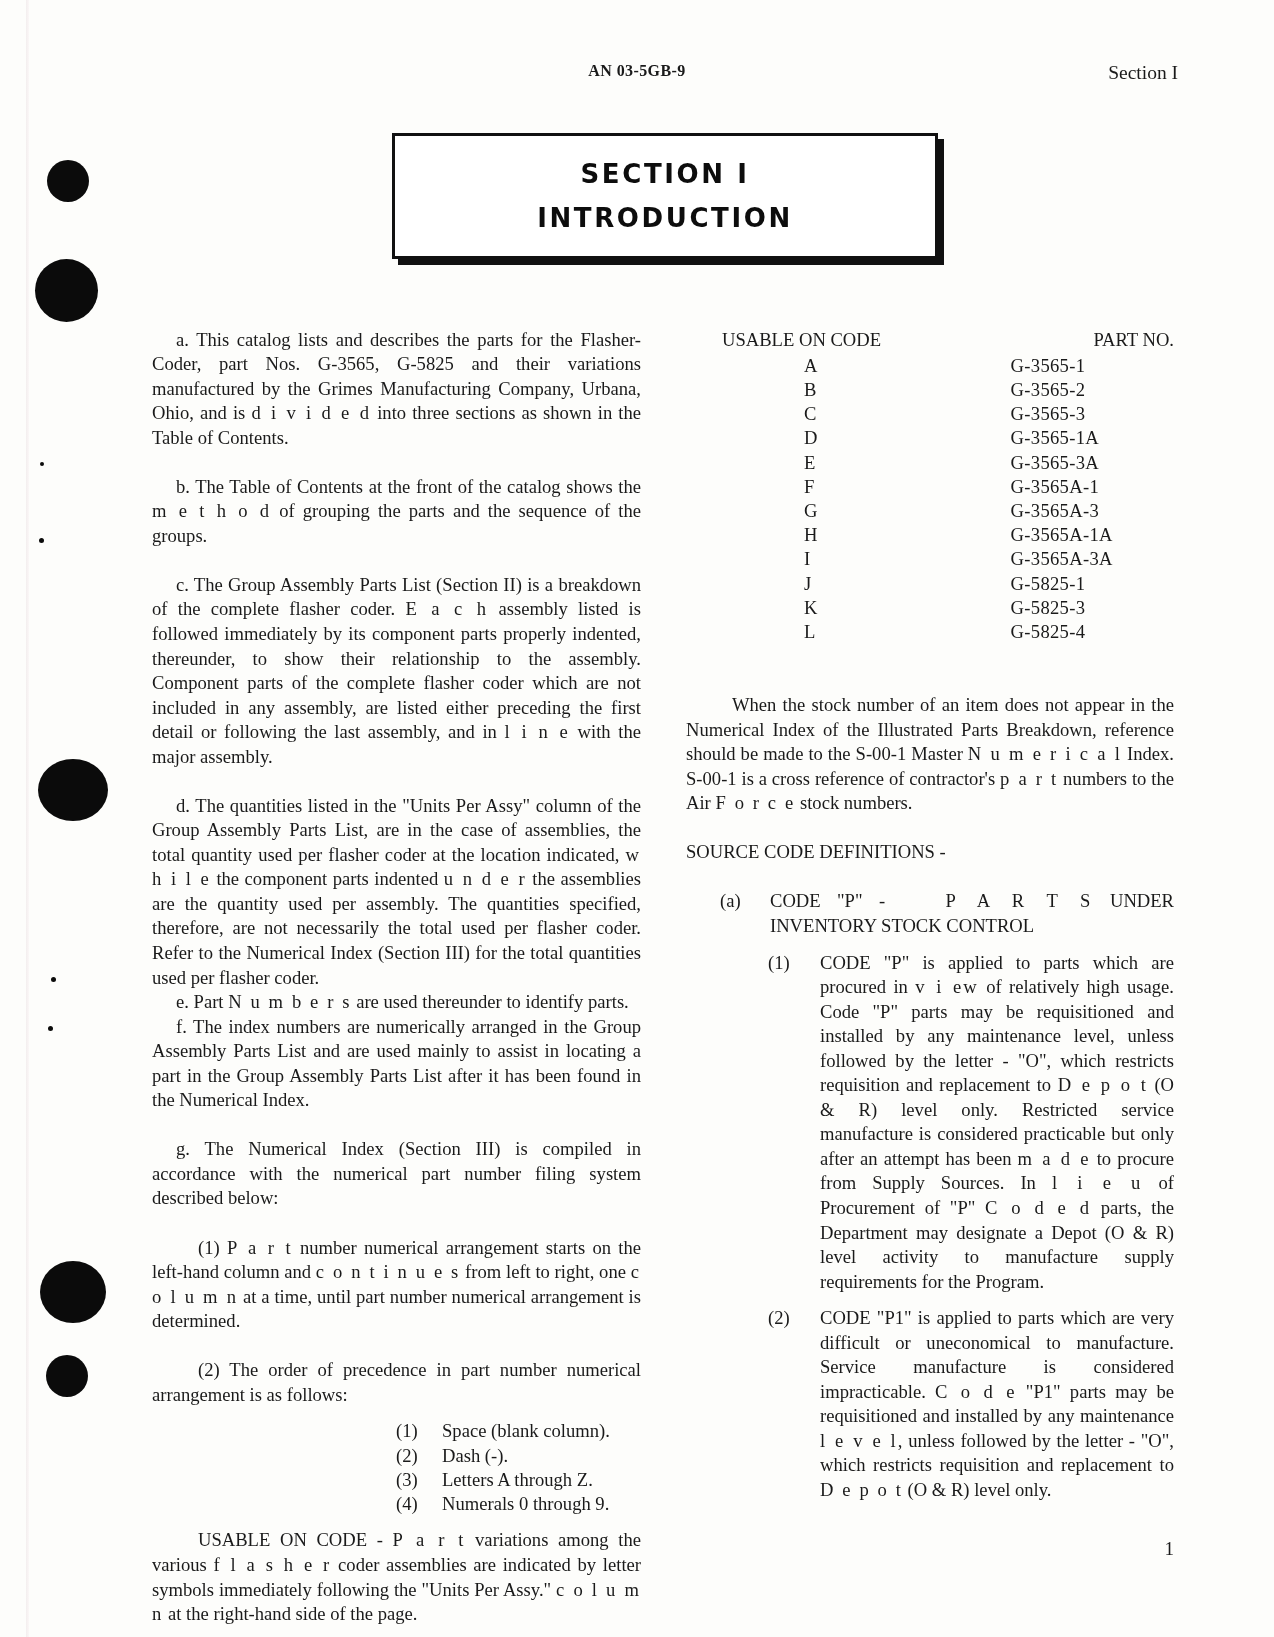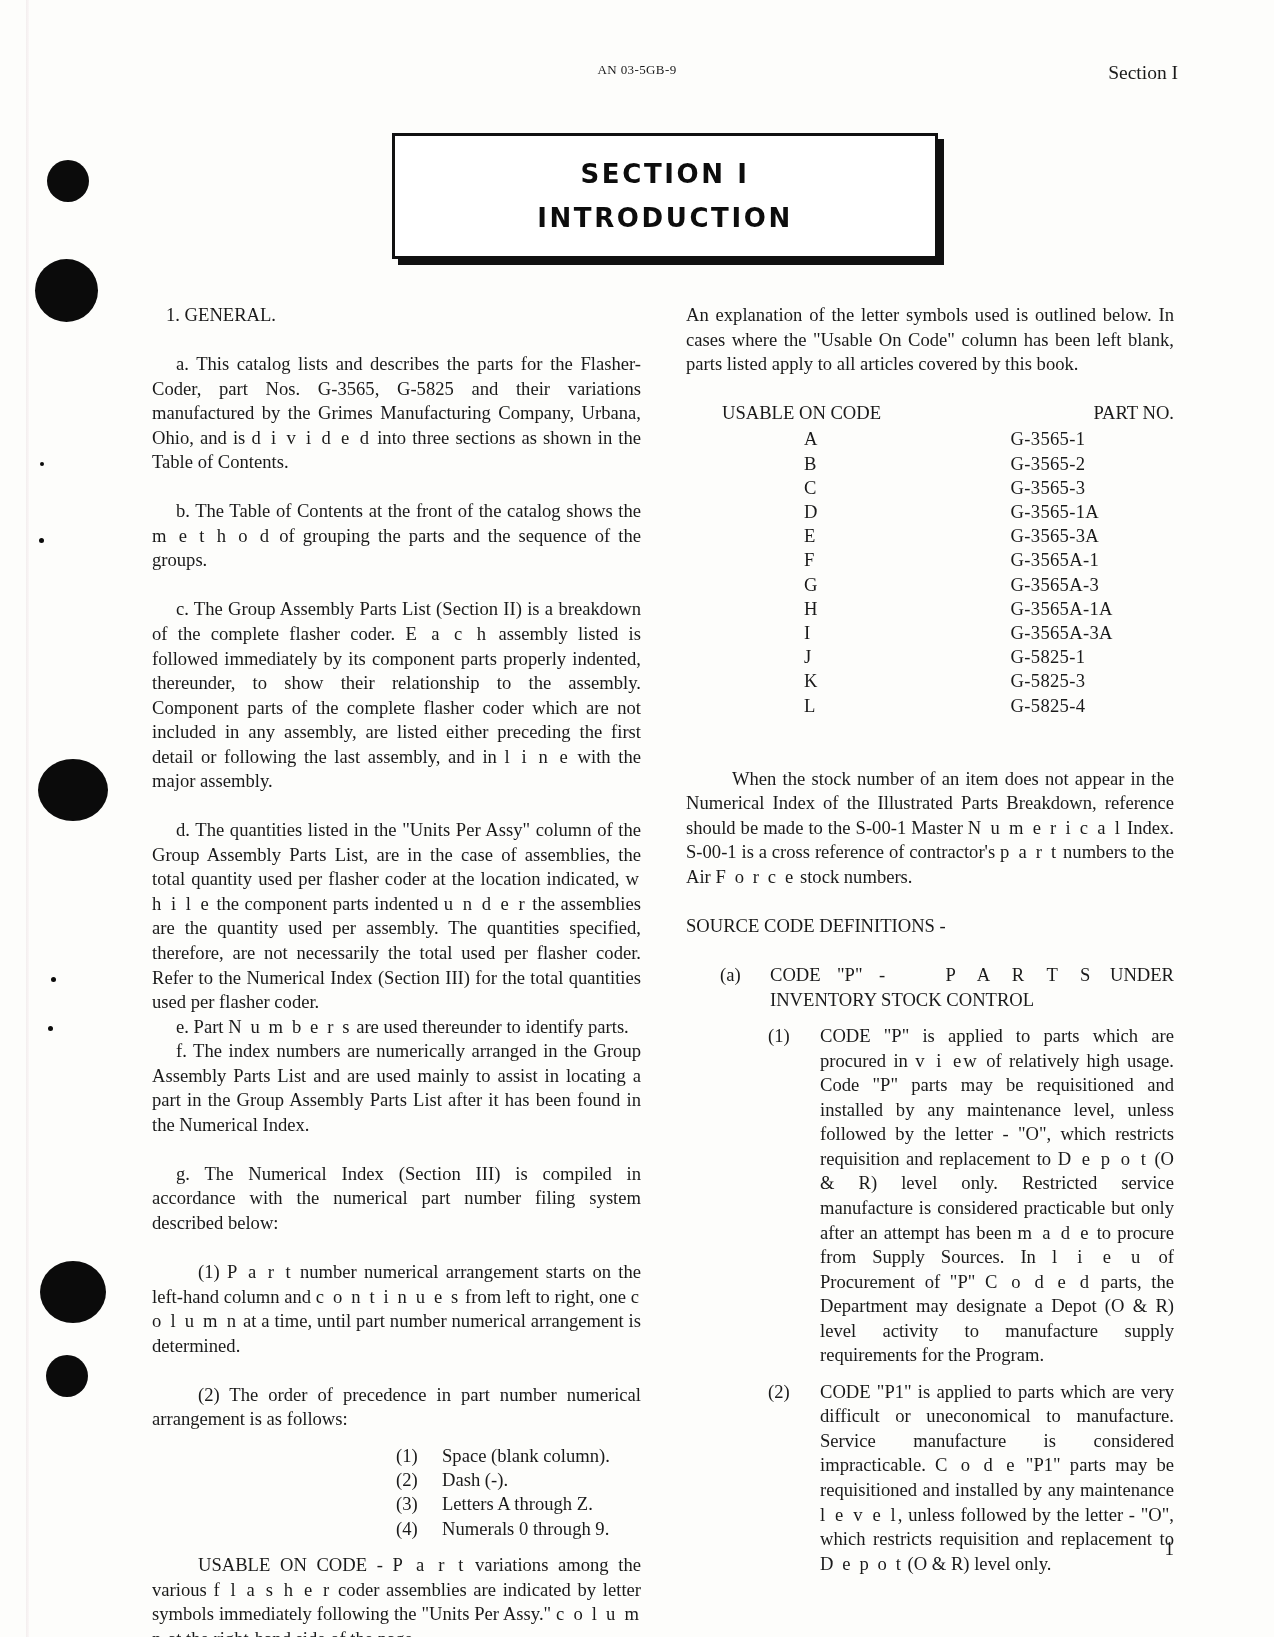--- a/index.html
+++ b/index.html
@@ -38,22 +38,23 @@
     top: 62px;
     left: 0;
     width: 1274px;
     height: 24px;
   }
   .doc-number {
     position: absolute;
     left: 0;
     width: 1274px;
     text-align: center;
-    font-size: 13px;
+    font-size: 16px;
     letter-spacing: 0.4px;
+    font-weight: bold;
   }
   .section-label {
     position: absolute;
     right: 96px;
     font-size: 19.5px;
   }
 
   
   .title-box {
     position: absolute;
@@ -191,21 +192,20 @@
     <div class="section-label">Section I</div>
   </div>
 
   <div class="title-box">
     <div class="line1">SECTION I</div>
     <div class="line2">INTRODUCTION</div>
   </div>
 
   <div class="col col-left">
 
-    <p class="heading-plain">1.  GENERAL.</p>
     <div class="gap"></div>
 
     <p class="indent"><span>a.  This catalog lists and describes the parts for the Flasher-Coder, part Nos. G-3565, G-5825 and their variations manufactured by the Grimes Manufacturing Company, Urbana, Ohio, and is </span><span class="sp">d i v i d e d</span><span> into three sections as shown in the Table of Contents.</span></p>
     <div class="gap"></div>
 
     <p class="indent"><span>b.  The Table of Contents at the front of the catalog shows the </span><span class="sp">m e t h o d</span><span> of grouping the parts and the sequence of the groups.</span></p>
     <div class="gap"></div>
 
     <p class="indent"><span>c.  The Group Assembly Parts List (Section II) is a breakdown of the complete flasher coder.  </span><span class="sp">E a c h</span><span> assembly listed is followed immediately by its component parts properly indented, thereunder, to show their relationship to the assembly.  Component parts of the complete flasher coder which are not included in any assembly,  are listed either preceding the first detail or following the last assembly, and in </span><span class="sp">l i n e</span><span> with the major assembly.</span></p>
     <div class="gap"></div>
@@ -231,21 +231,20 @@
       <li><span class="mk">(3)</span><span>Letters A through Z.</span></li>
       <li><span class="mk">(4)</span><span>Numerals 0 through 9.</span></li>
     </ul>
 
     <p class="indent-lg"><span>USABLE ON CODE - </span><span class="sp">P a r t</span><span> variations among the various </span><span class="sp">f l a s h e r</span><span> coder assemblies are indicated by letter symbols immediately following the "Units Per Assy." </span><span class="sp">c o l u m n</span><span> at the right-hand side of the page.</span></p>
 
   </div>
 
   <div class="col col-right">
 
-    <p>An explanation of the letter symbols used is outlined below.  In cases where the "Usable On Code" column has been left blank, parts listed apply to all articles covered by this book.</p>
     <div class="gap"></div>
 
     <table class="code-table">
       <thead>
         <tr>
           <th class="th-code">USABLE ON CODE</th>
           <th class="th-part">PART NO.</th>
         </tr>
       </thead>
       <tbody>

